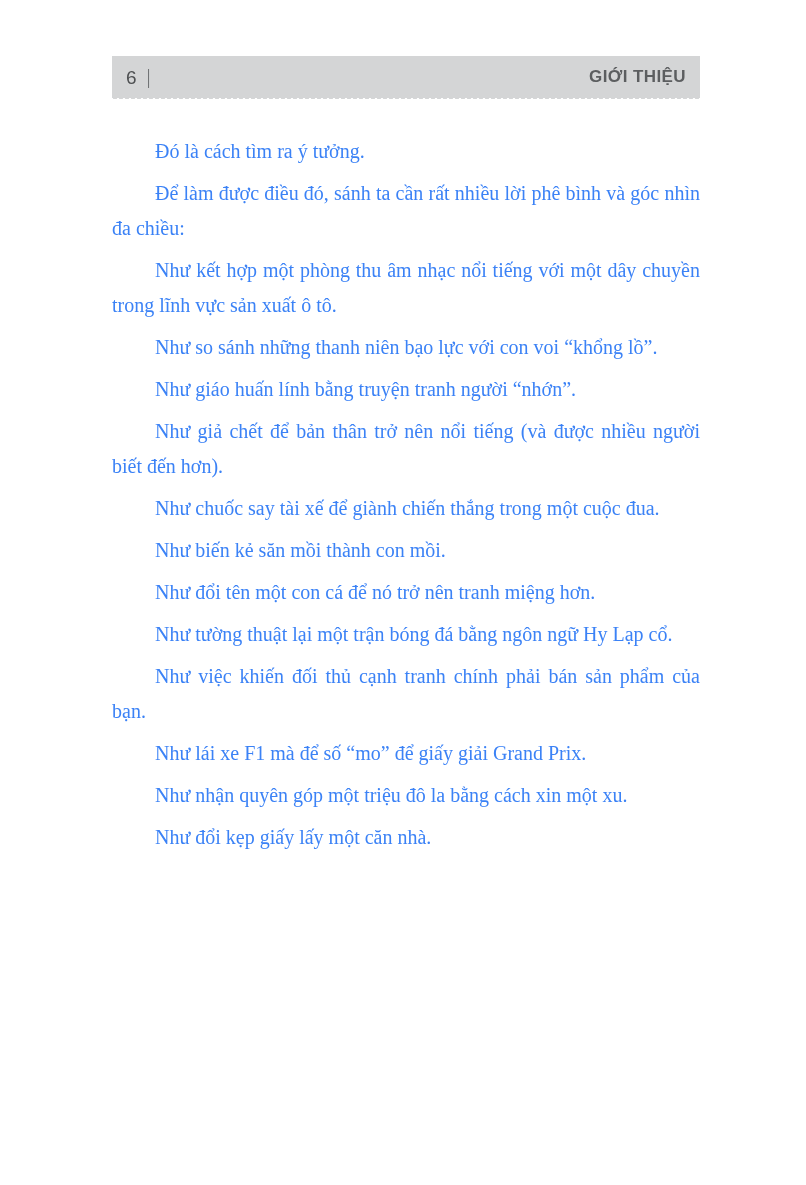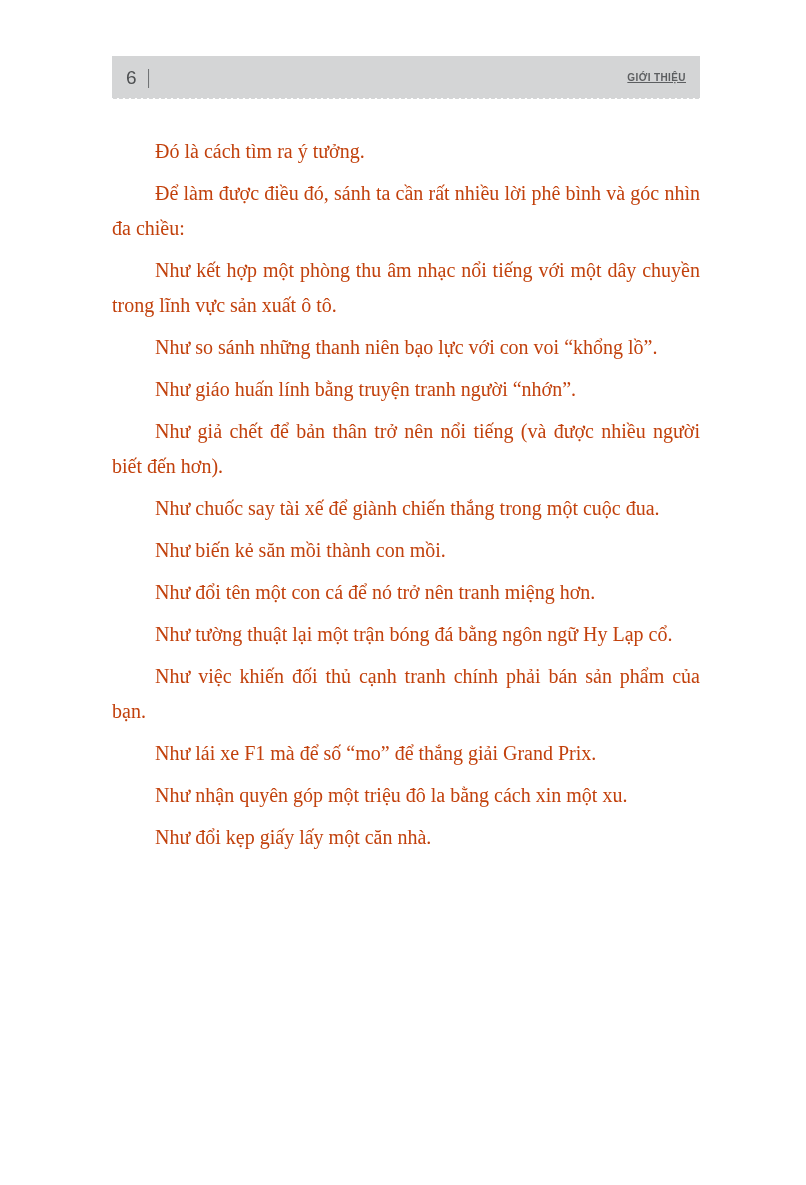--- a/index.html
+++ b/index.html
@@ -53,33 +53,32 @@
     line-height: 1;
   }
   .page-num-divider {
     font-size: 20px;
     font-weight: 300;
     color: #6a6c6e;
     line-height: 1;
     transform: scaleX(0.6);
   }
   .running-head {
-    font-size: 10px;
+    font-size: 17px;
     color: #5c5e60;
     letter-spacing: 0.4px;
     font-weight: bold;
-    text-decoration: underline;
   }
   
   .content {
     position: absolute;
     left: 112px;
     top: 134px;
     width: 588px;
-    color: #c2410c;
+    color: #3b82f6;
   }
   .para {
     margin: 0 0 7px 0;
     font-size: 20px;
     line-height: 35px;
     text-indent: 43px;
     text-align: justify;
   }
 </style>
 </head>
@@ -101,19 +100,19 @@
         <p class="para">Để làm được điều đó, sánh ta cần rất nhiều lời phê bình và góc nhìn đa chiều:</p>
         <p class="para">Như kết hợp một phòng thu âm nhạc nổi tiếng với một dây chuyền trong lĩnh vực sản xuất ô tô.</p>
         <p class="para">Như so sánh những thanh niên bạo lực với con voi “khổng lồ”.</p>
         <p class="para">Như giáo huấn lính bằng truyện tranh người “nhớn”.</p>
         <p class="para">Như giả chết để bản thân trở nên nổi tiếng (và được nhiều người biết đến hơn).</p>
         <p class="para">Như chuốc say tài xế để giành chiến thắng trong một cuộc đua.</p>
         <p class="para">Như biến kẻ săn mồi thành con mồi.</p>
         <p class="para">Như đổi tên một con cá để nó trở nên tranh miệng hơn.</p>
         <p class="para">Như tường thuật lại một trận bóng đá bằng ngôn ngữ Hy Lạp cổ.</p>
         <p class="para">Như việc khiến đối thủ cạnh tranh chính phải bán sản phẩm của bạn.</p>
-        <p class="para">Như lái xe F1 mà để số “mo” để thắng giải Grand Prix.</p>
+        <p class="para">Như lái xe F1 mà để số “mo” để giấy giải Grand Prix.</p>
         <p class="para">Như nhận quyên góp một triệu đô la bằng cách xin một xu.</p>
         <p class="para">Như đổi kẹp giấy lấy một căn nhà.</p>
       </div>
   </main>
 
 </div>
 
 </body></html>

